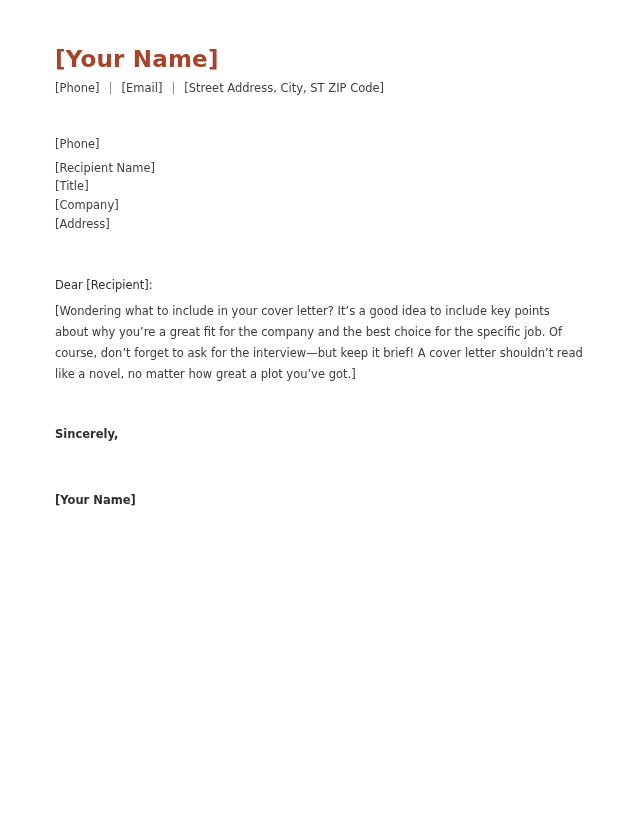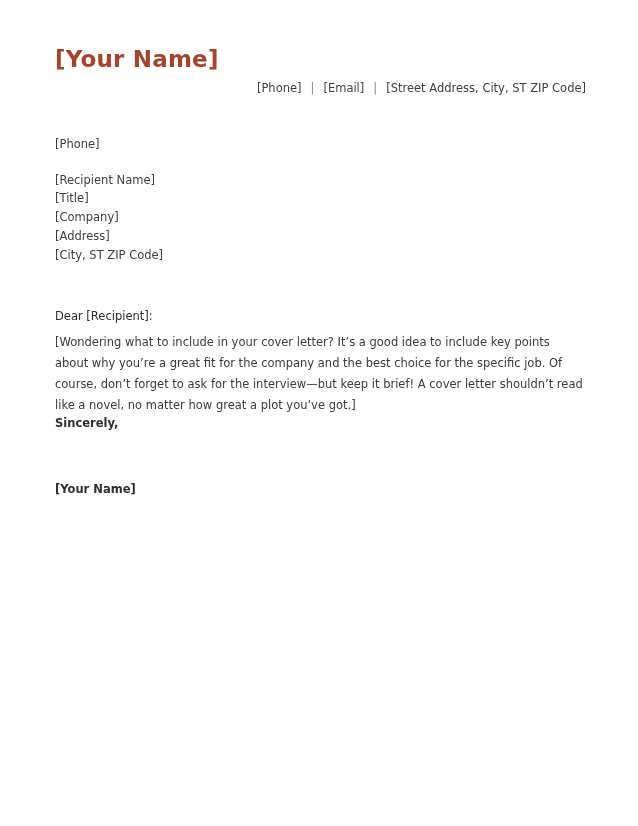--- a/index.html
+++ b/index.html
@@ -23,33 +23,32 @@
     font-weight: 600;
     letter-spacing: 0.2px;
     color: #a5442b;
     line-height: 1.2;
   }
   .contact-line {
     margin-top: 7px;
     font-size: 11.5px;
     color: #3f3f3f;
     white-space: nowrap;
-    text-align: right;
   }
   .contact-sep {
     color: #8a8a8a;
     padding: 0 9px;
   }
   .date-line {
     margin-top: 42px;
     font-size: 11.5px;
     color: #3f3f3f;
   }
   .recipient-block {
-    margin-top: 20px;
+    margin-top: 8px;
     font-size: 11.5px;
     line-height: 18.8px;
     color: #3f3f3f;
   }
   .salutation {
     margin-top: 44px;
     font-size: 11.5px;
     font-weight: normal;
     color: #2e2e2e;
   }
@@ -58,20 +57,21 @@
     margin-top: 9px;
     font-size: 11.5px;
     line-height: 21px;
     color: #3b3b3b;
     max-width: 530px;
   }
   .body-paragraph + .body-paragraph {
     margin-top: 13px;
   }
   .closing {
+    margin-top: 42px;
     font-size: 11.5px;
     font-weight: bold;
     color: #2e2e2e;
   }
   .signature {
     margin-top: 52px;
     font-size: 11.5px;
     font-weight: bold;
     color: #2e2e2e;
   }
@@ -87,21 +87,20 @@
     <span>[Phone]</span><span class="contact-sep">|</span><span>[Email]</span><span class="contact-sep">|</span><span>[Street Address, City, ST ZIP Code]</span>
   </div>
 
   <div class="date-line">[Phone]</div>
 
   <div class="recipient-block">
     <div>[Recipient Name]</div>
     <div>[Title]</div>
     <div>[Company]</div>
     <div>[Address]</div>
-    <div>[City, ST ZIP Code]</div>
   </div>
 
   <div class="salutation">Dear [Recipient]:</div>
 
 
 
   <p class="body-paragraph">[Wondering what to include in your cover letter? It’s a good idea to include key points about why you’re a great fit for the company and the best choice for the specific job. Of course, don’t forget to ask for the interview—but keep it brief! A cover letter shouldn’t read like a novel, no matter how great a plot you’ve got.]</p>
 
   <div class="closing">Sincerely,</div>
 

